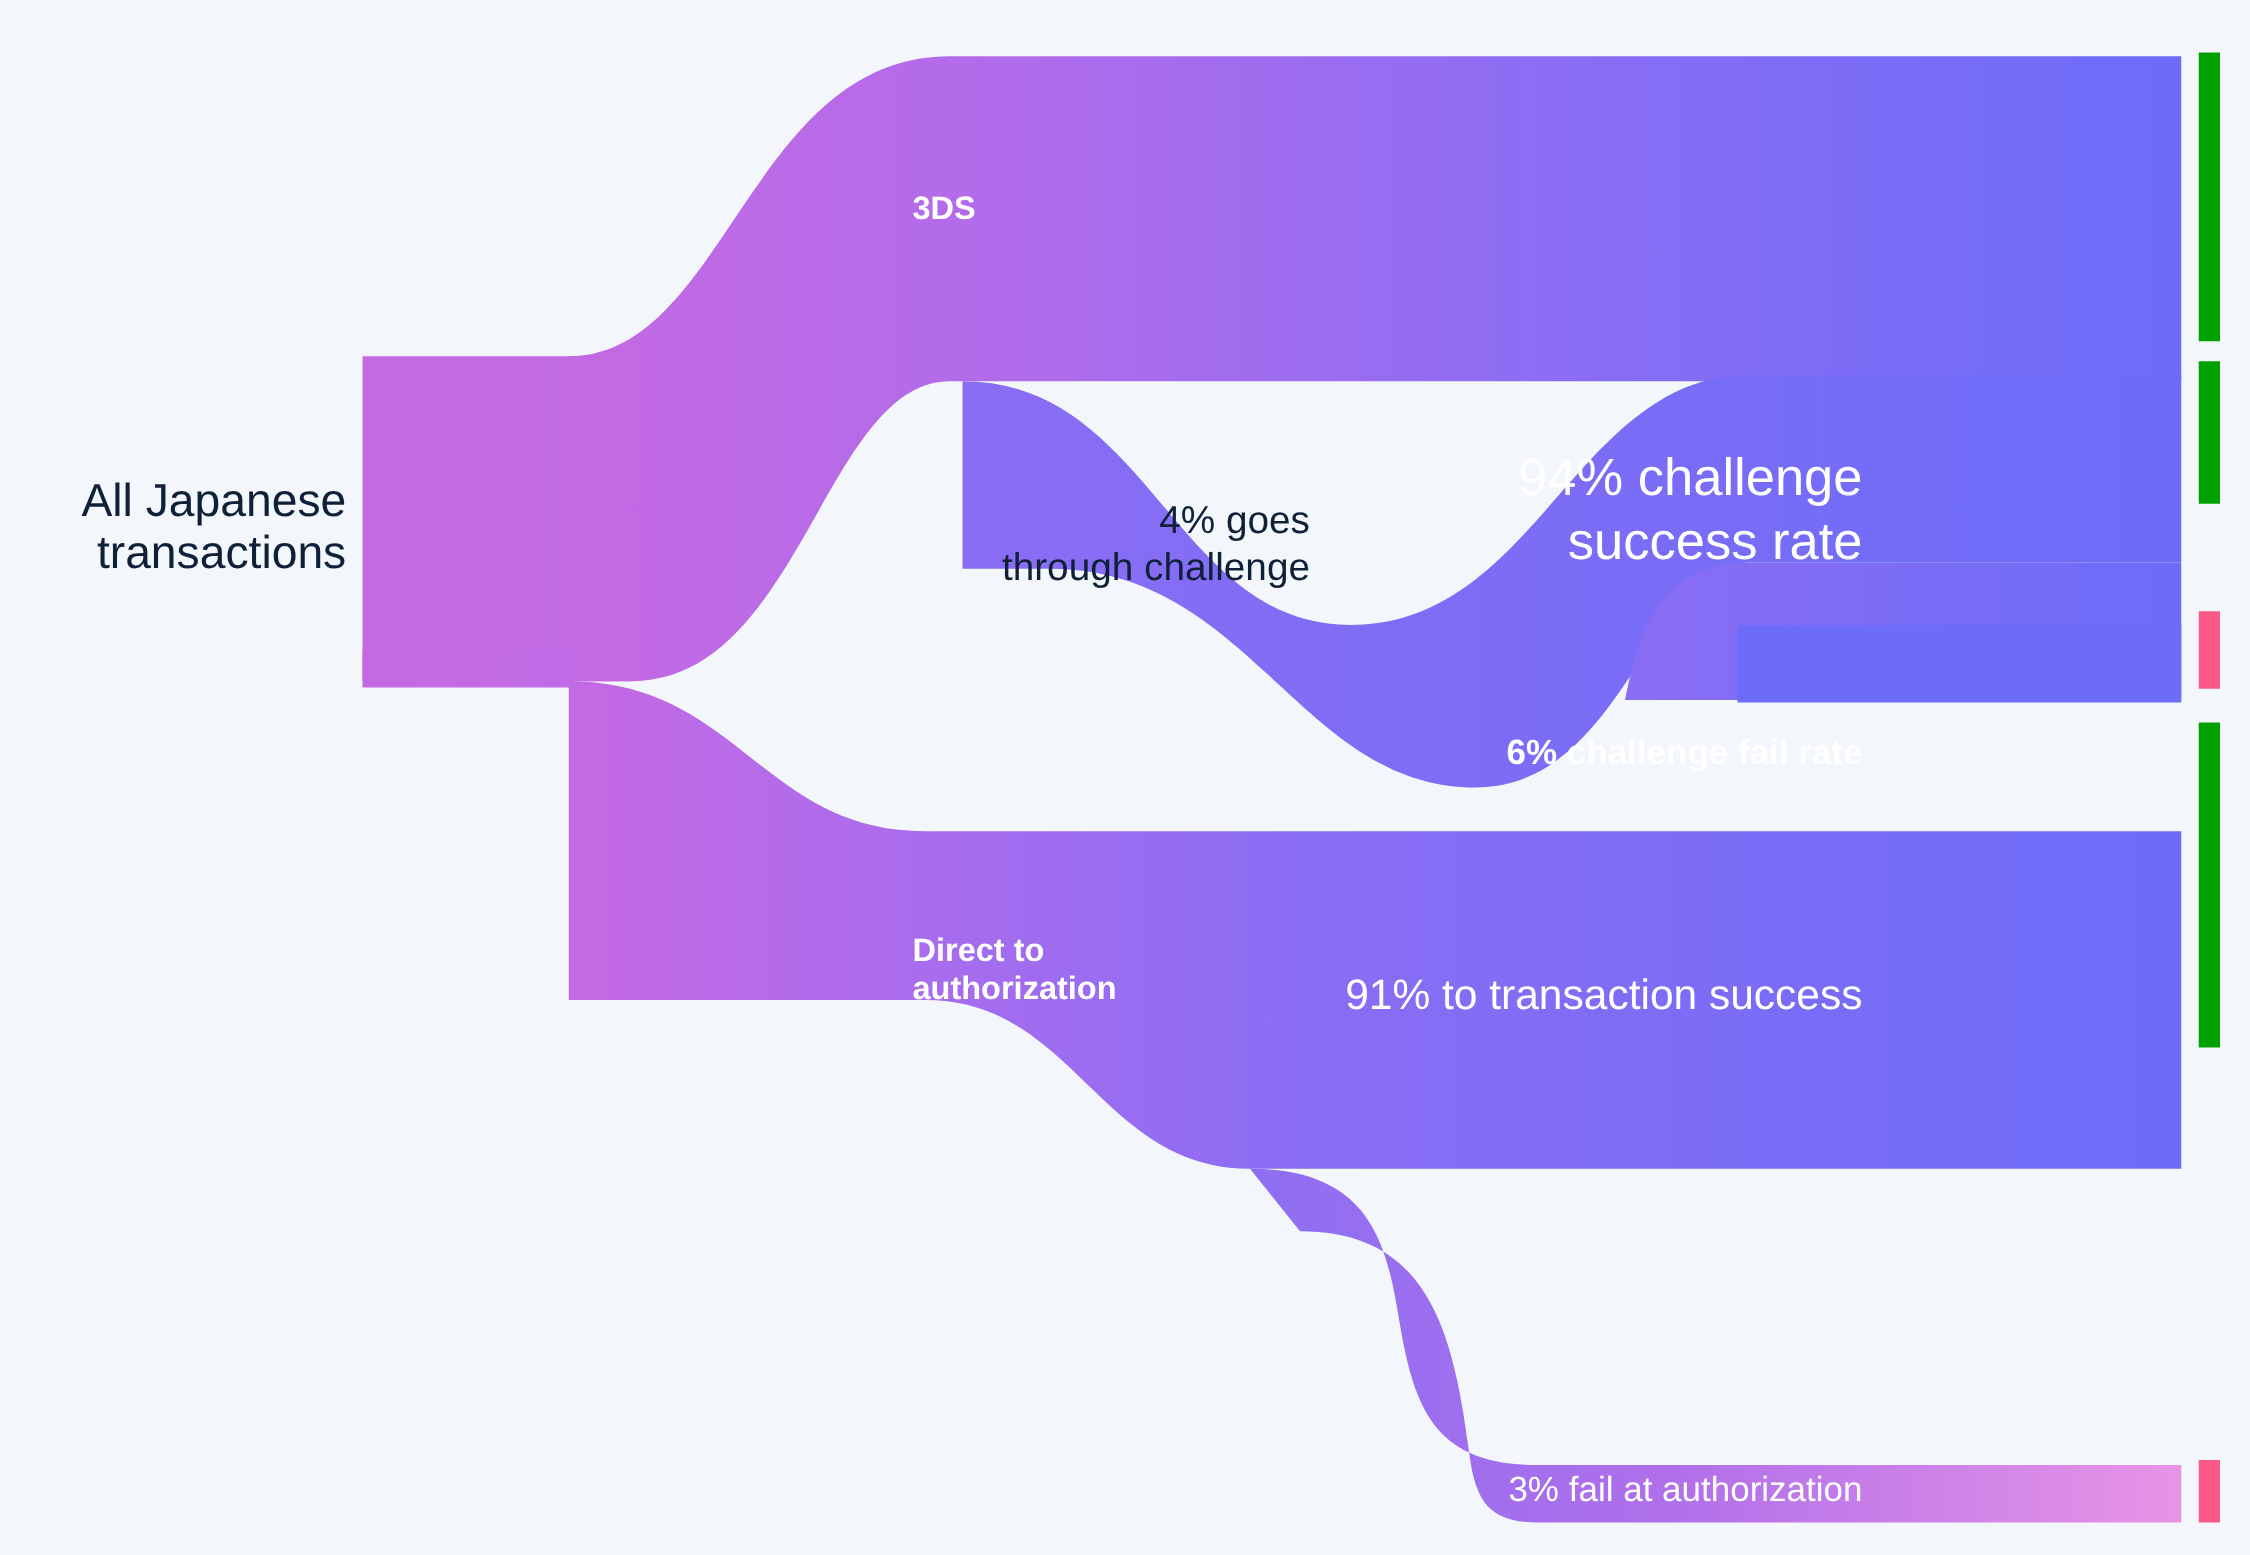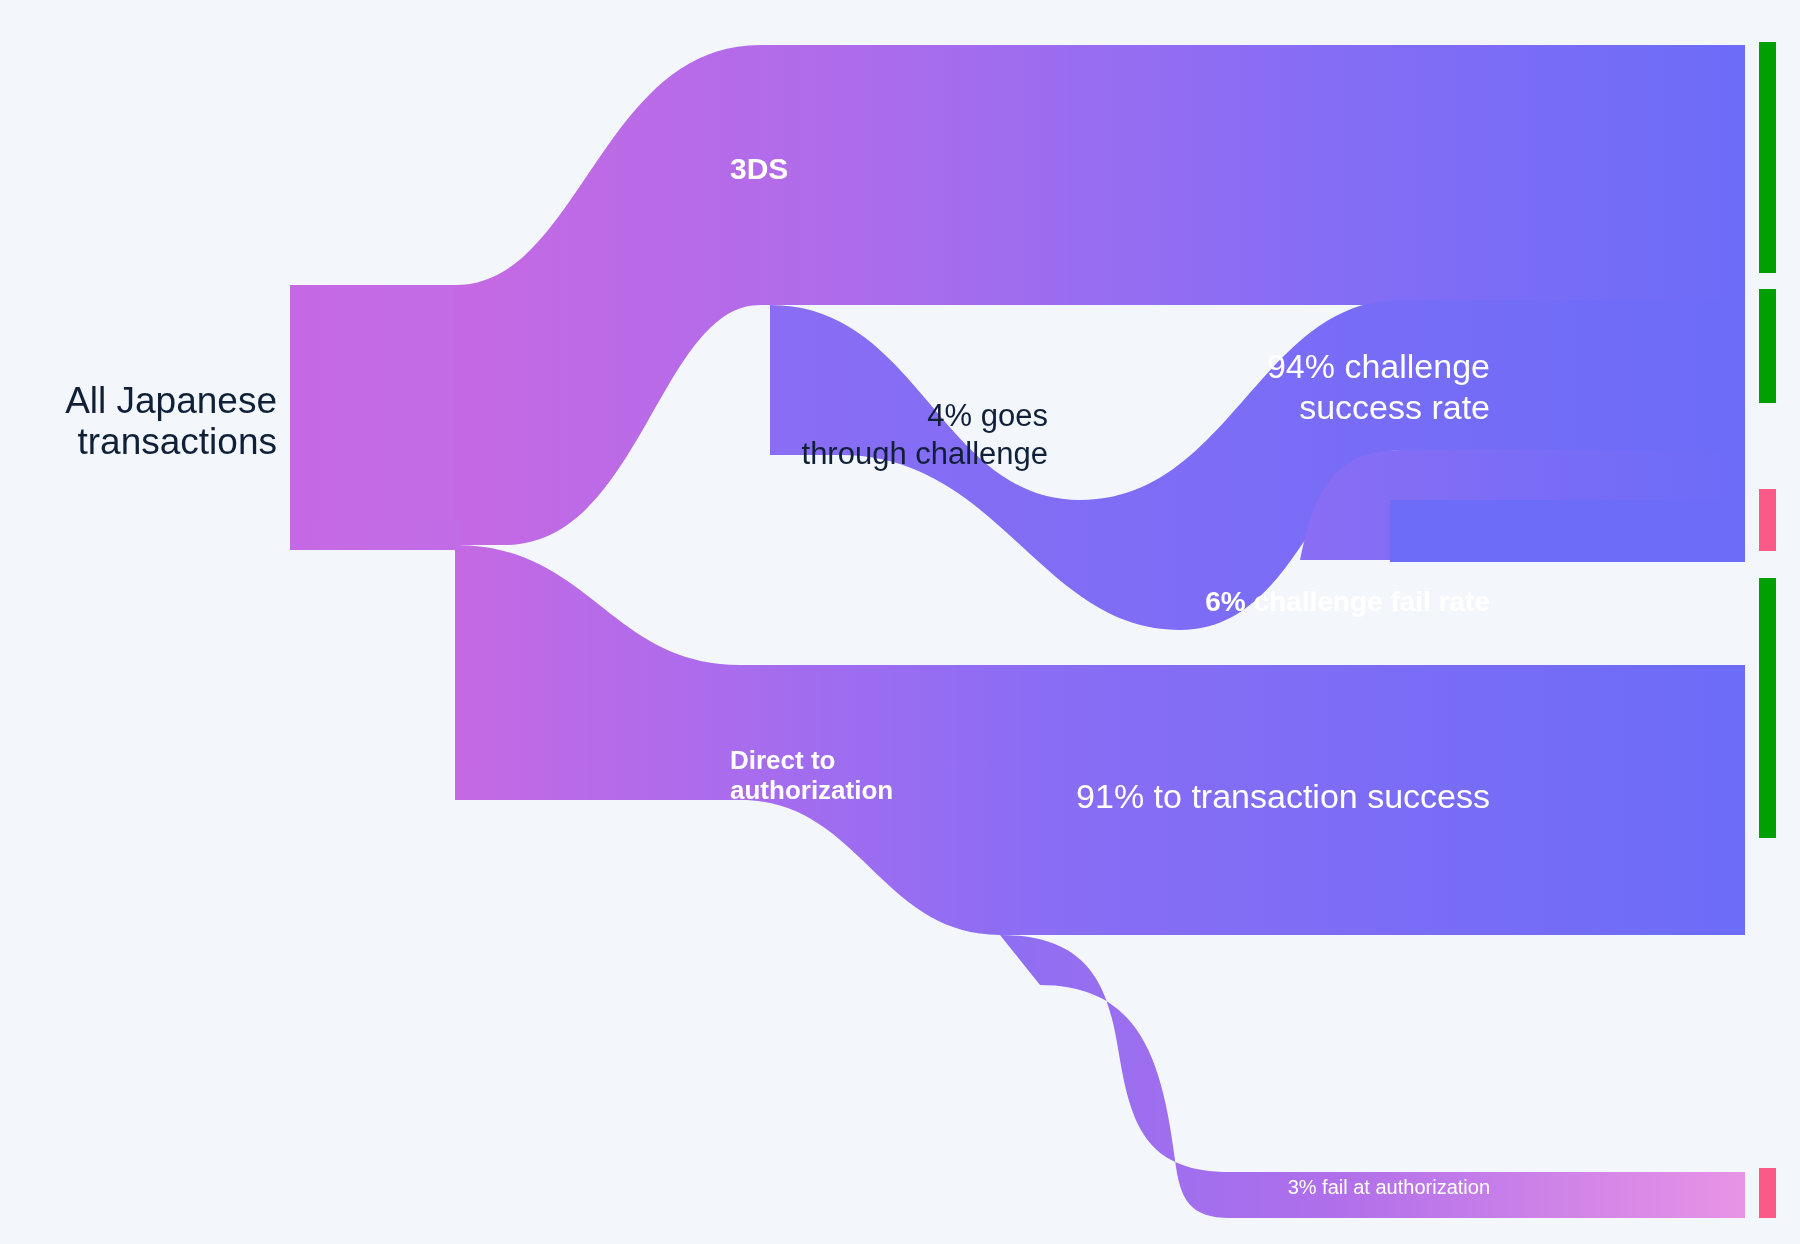--- a/index.html
+++ b/index.html
@@ -40,21 +40,21 @@
     text-align: right;
     left: 42px;
     top: 380px;
     width: 235px;
   }
   .lbl-branch {
     color: #ffffff;
     font-weight: 700;
   }
   .lbl-3ds {
-    font-size: 30px;
+    font-size: 26px;
     left: 730px;
     top: 152px;
   }
   .lbl-direct {
     font-size: 26px;
     left: 730px;
     top: 745px;
     line-height: 1.16;
   }
   .lbl-challenge-mid {
@@ -70,38 +70,38 @@
     color: #ffffff;
     font-weight: 400;
     text-align: right;
   }
   .lbl-frictionless {
     font-size: 34px;
     right: 310px;
     top: 156px;
   }
   .lbl-chsuccess {
-    font-size: 34px;
-    right: 310px;
-    top: 346px;
+    font-size: 42px;
+    right: 310px;
+    top: 356px;
     line-height: 1.22;
   }
   .lbl-chfail {
     font-size: 28px;
     right: 310px;
     top: 586px;
     font-weight: bold;
   }
   .lbl-txsuccess {
     font-size: 34px;
     right: 310px;
     top: 777px;
   }
   .lbl-authfail {
-    font-size: 20px;
+    font-size: 28px;
     right: 310px;
     top: 1176px;
   }
 </style>
 </head>
 <body>
 
 <div id="stage">
 
   <svg id="sankey" viewBox="0 0 1800 1244" preserveAspectRatio="none">

